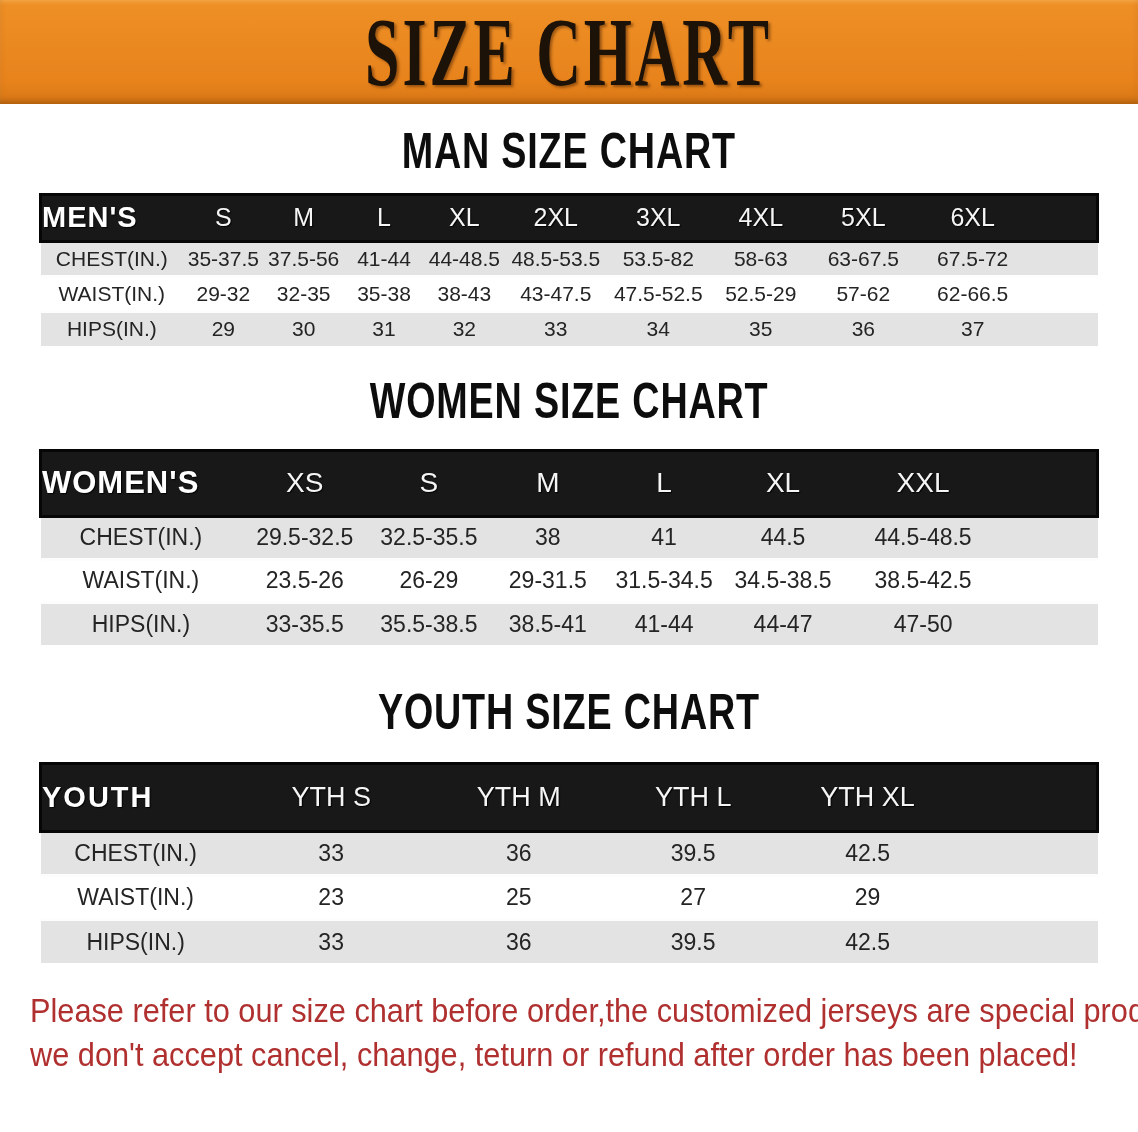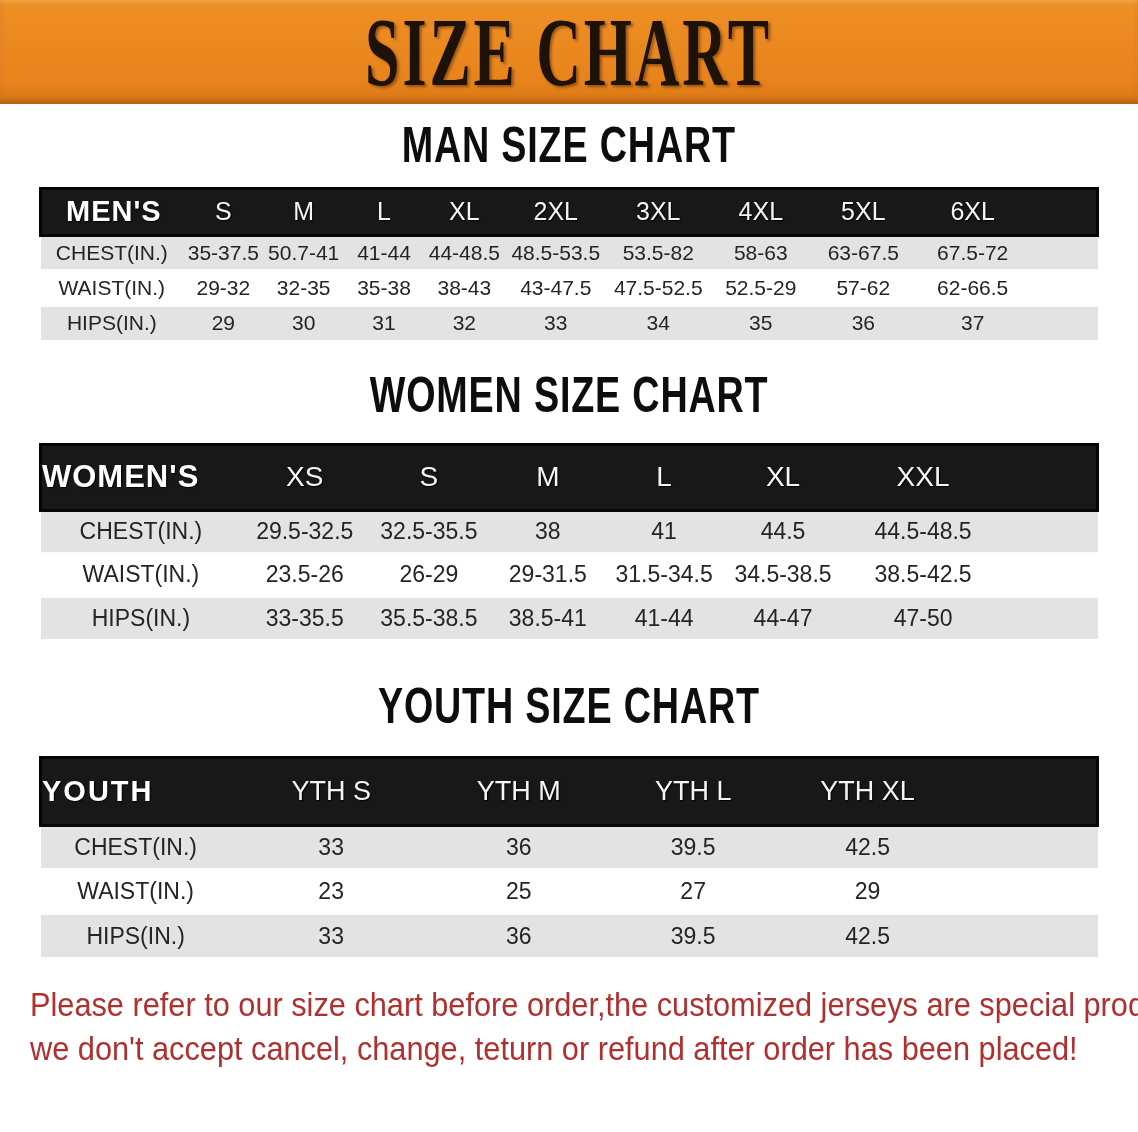--- a/index.html
+++ b/index.html
@@ -24,21 +24,21 @@
   }
   
   .section-heading{
     text-align:center;font-weight:700;color:#0d0d0d;
     font-size:46px;line-height:1.1;margin:0;
   }
   .section-heading .squeeze{
     display:inline-block;transform:scale(.82,1.08);transform-origin:center;
     letter-spacing:1px;white-space:nowrap;
   }
-  .hm{margin-top:16px;margin-bottom:16px;}
+  .hm{margin-top:22px;margin-bottom:16px;}
   .hw{margin-top:30px;margin-bottom:22px;}
   .hy{margin-top:42px;margin-bottom:24px;}
   
   .size-table{
     width:1060px;margin:0 auto;border-collapse:collapse;table-layout:fixed;
   }
   .size-table thead tr{
     background:#181818;
     border:3px solid #060606;
     box-shadow:0 1px 2px rgba(0,0,0,.35);
@@ -54,21 +54,21 @@
   .size-table tbody tr:nth-child(odd){background:#e3e3e3;}
   .size-table tbody tr:nth-child(even){background:#ffffff;}
   .size-table tbody tr{border-top:3px solid #fdfdfd;}
   .size-table tbody td{
     text-align:center;vertical-align:middle;color:#242424;
     padding:0;white-space:nowrap;
   }
   
   .t-men thead tr{height:47px;}
   .t-men thead th{font-size:25px;}
-  .t-men thead th.corner{font-size:29px;padding-left:24px;}
+  .t-men thead th.corner{font-size:29px;}
   .t-men tbody tr{height:35px;}
   .t-men tbody td{font-size:21px;}
   .t-men col:nth-child(1){width:13.5%;}
   .t-men col:nth-child(n+2):nth-child(-n+5){width:7.6%;}
   .t-men col:nth-child(n+6):nth-child(-n+9){width:9.7%;}
   .t-men col:nth-child(10){width:11%;}
   .t-men col:nth-child(11){width:6.3%;}
   
   .t-women thead tr{height:66px;}
   .t-women thead th{font-size:28px;}
@@ -139,21 +139,21 @@
         <th>4XL</th>
         <th>5XL</th>
         <th>6XL</th>
         <th></th>
       </tr>
     </thead>
     <tbody>
       <tr>
         <td>CHEST(IN.)</td>
         <td>35-37.5</td>
-        <td>50.7-41</td>
+        <td>37.5-56</td>
         <td>41-44</td>
         <td>44-48.5</td>
         <td>48.5-53.5</td>
         <td>53.5-82</td>
         <td>58-63</td>
         <td>63-67.5</td>
         <td>67.5-72</td>
         <td></td>
       </tr>
       <tr>

